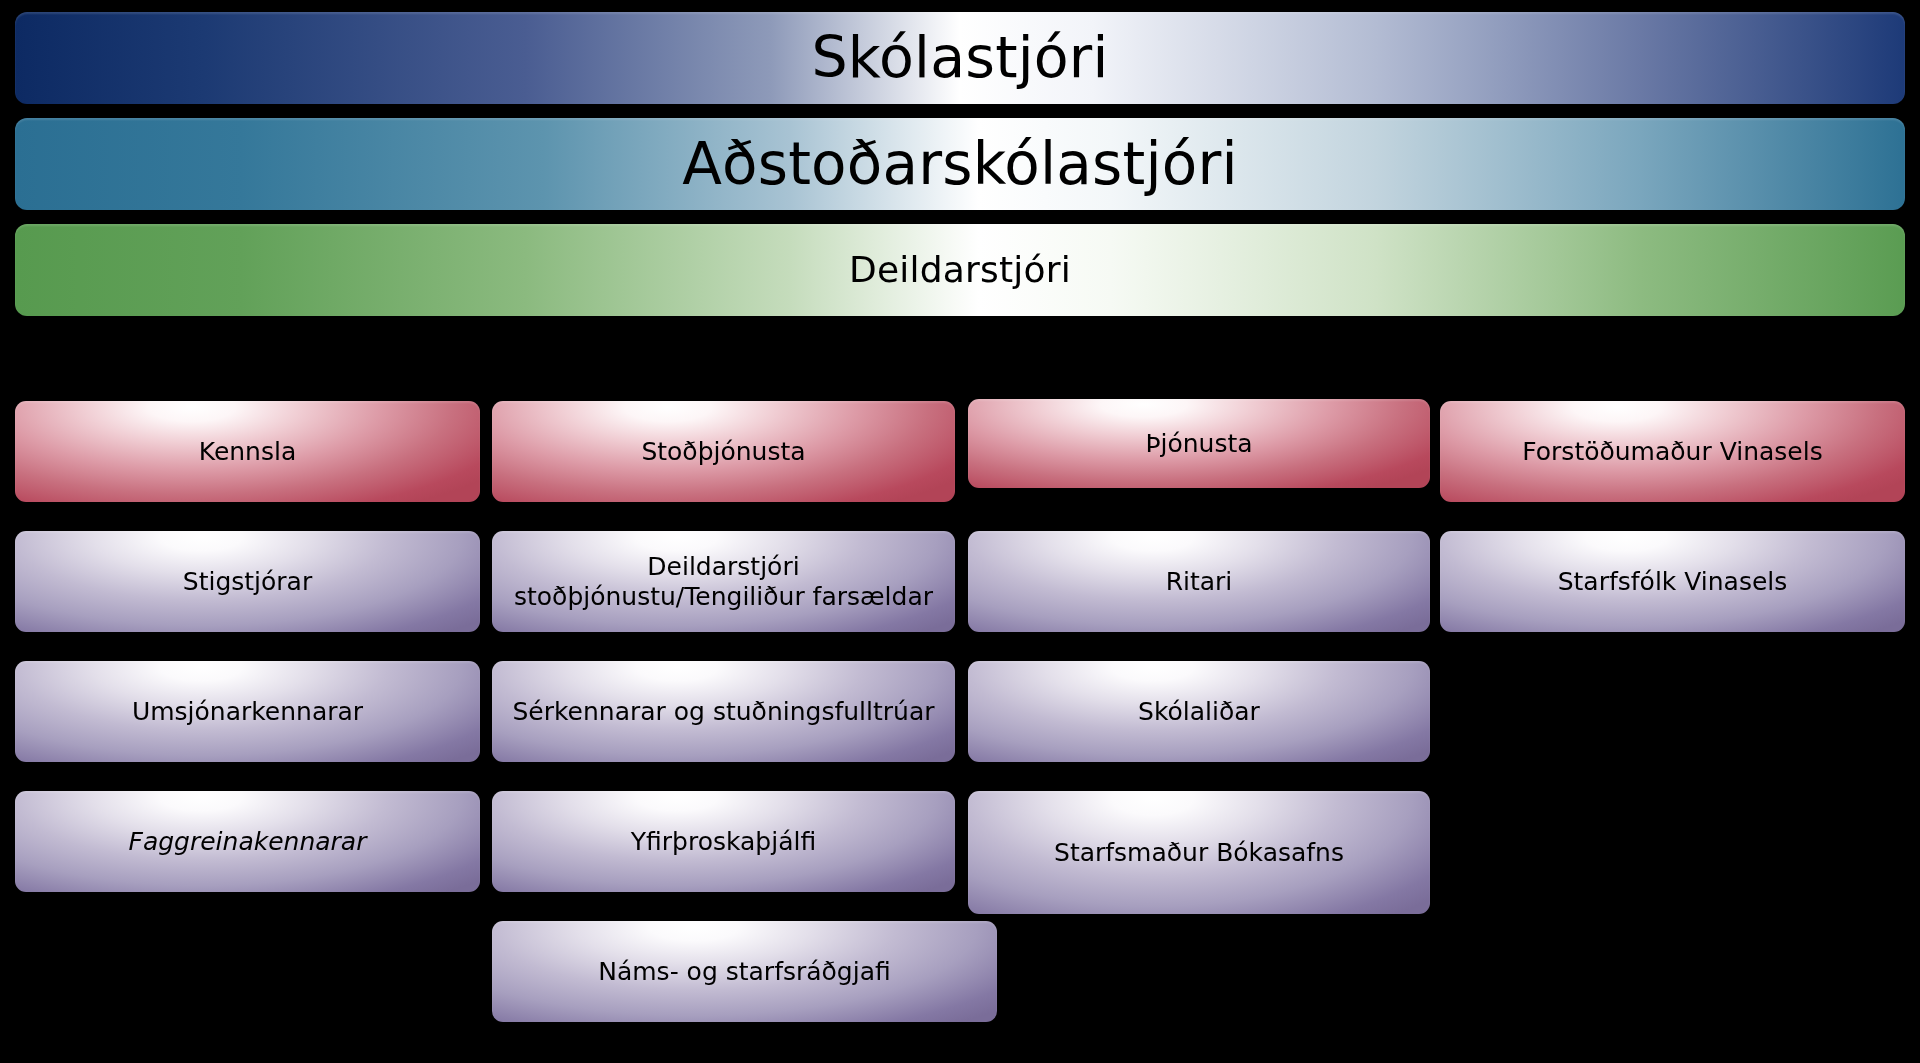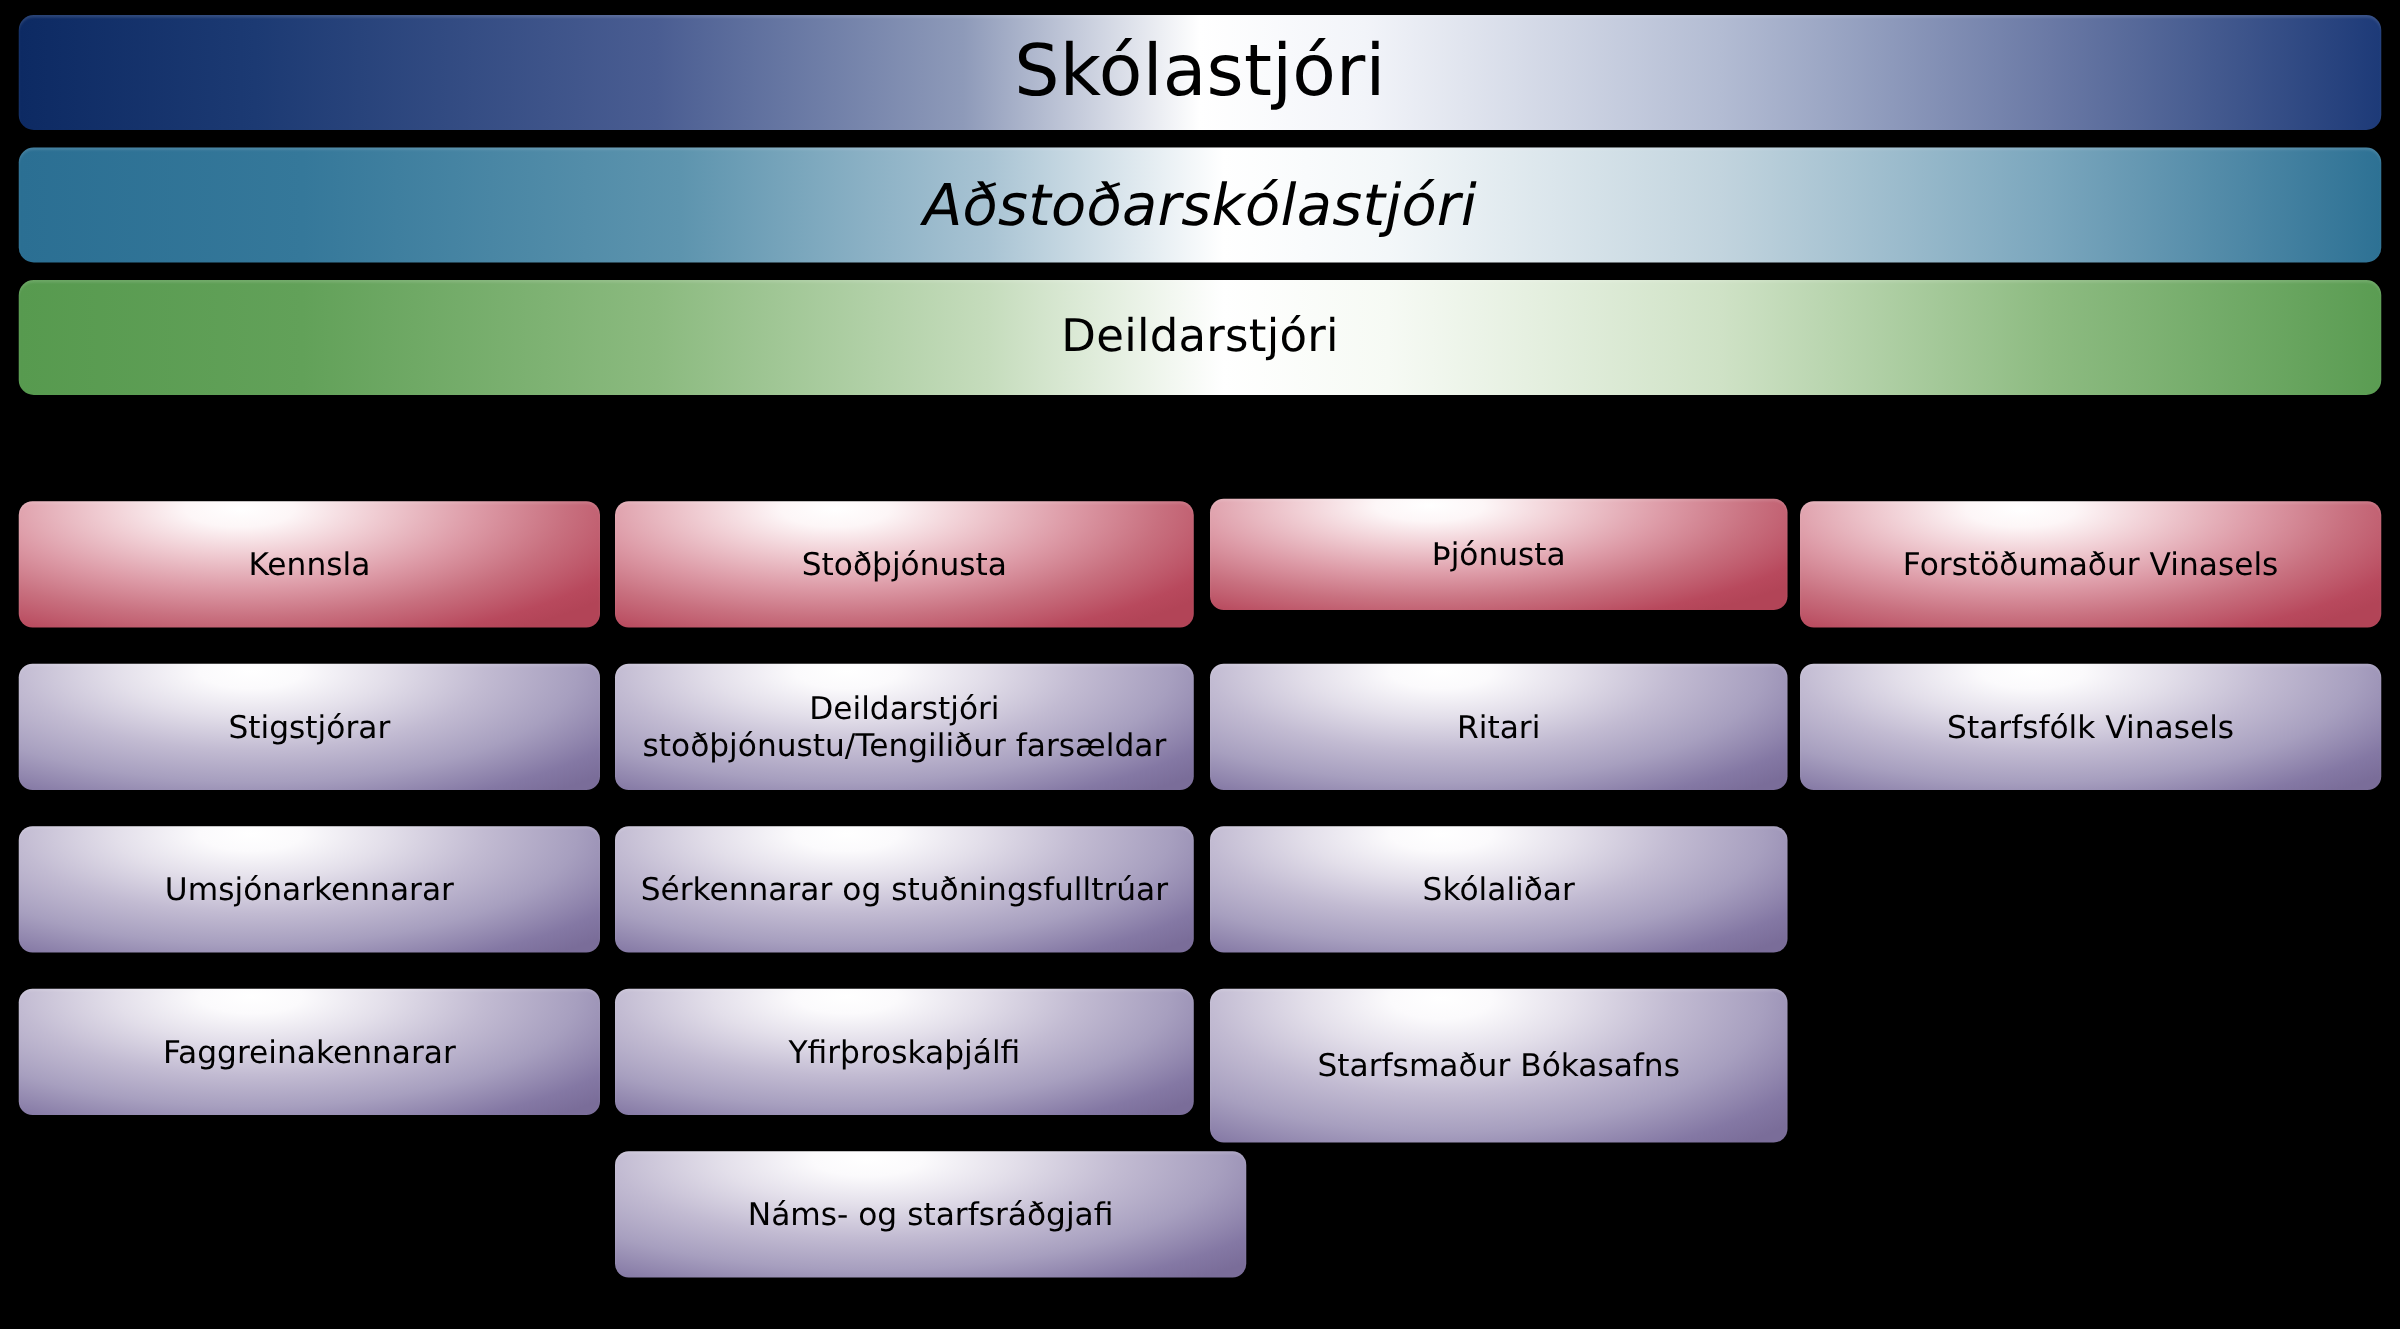--- a/index.html
+++ b/index.html
@@ -33,26 +33,25 @@
     letter-spacing:.2px;
     border-radius:12px;
   }
   .banner.lvl1{
     background:linear-gradient(to right,
       #0d2a63 0%, #1c3a73 10%, #4a5d92 27%, #8e9ab9 40%,
       #ffffff 50%, #f2f4f9 57%,
       #b3bcd3 72%, #6a79a5 86%, #1d3a78 100%);
   }
   .banner.lvl2{
-    font-size:46px;
+    font-size:58px;
     background:linear-gradient(to right,
       #2b6f93 0%, #35789a 12%, #5d94ae 28%, #a8c3d3 41%,
       #ffffff 51%, #f3f7f9 58%,
       #c2d4de 72%, #7aa6bd 86%, #2d7194 100%);
-    font-style:italic;
   }
   .banner.lvl3{
     font-size:36px;
     background:linear-gradient(to right,
       #579a4f 0%, #62a159 12%, #8bba7f 27%, #c5dcbc 41%,
       #ffffff 51%, #f6faf4 58%,
       #cfe2c6 72%, #8dbb81 86%, #5a9c52 100%);
   }
 
   
@@ -103,21 +102,21 @@
   <div class="node dept" style="left:1440px;top:401px;width:465px;height:101px;">
     <span class="lbl">Forstöðumaður Vinasels</span>
   </div>
 
   <div class="node staff" style="left:15px;top:531px;width:465px;height:101px;">
     <span class="lbl">Stigstjórar</span>
   </div>
   <div class="node staff" style="left:15px;top:661px;width:465px;height:101px;">
     <span class="lbl">Umsjónarkennarar</span>
   </div>
-  <div class="node staff" style="left:15px;top:791px;width:465px;height:101px;">
+  <div class="node staff" style="left:15px;top:791px;width:465px;height:101px;font-style:italic;">
     <span class="lbl">Faggreinakennarar</span>
   </div>
 
   <div class="node staff multiline" style="left:492px;top:531px;width:463px;height:101px;">
     <span class="lbl">Deildarstjóri stoðþjónustu/Tengiliður farsældar</span>
   </div>
   <div class="node staff multiline" style="left:492px;top:661px;width:463px;height:101px;">
     <span class="lbl">Sérkennarar og stuðningsfulltrúar</span>
   </div>
   <div class="node staff" style="left:492px;top:791px;width:463px;height:101px;">

